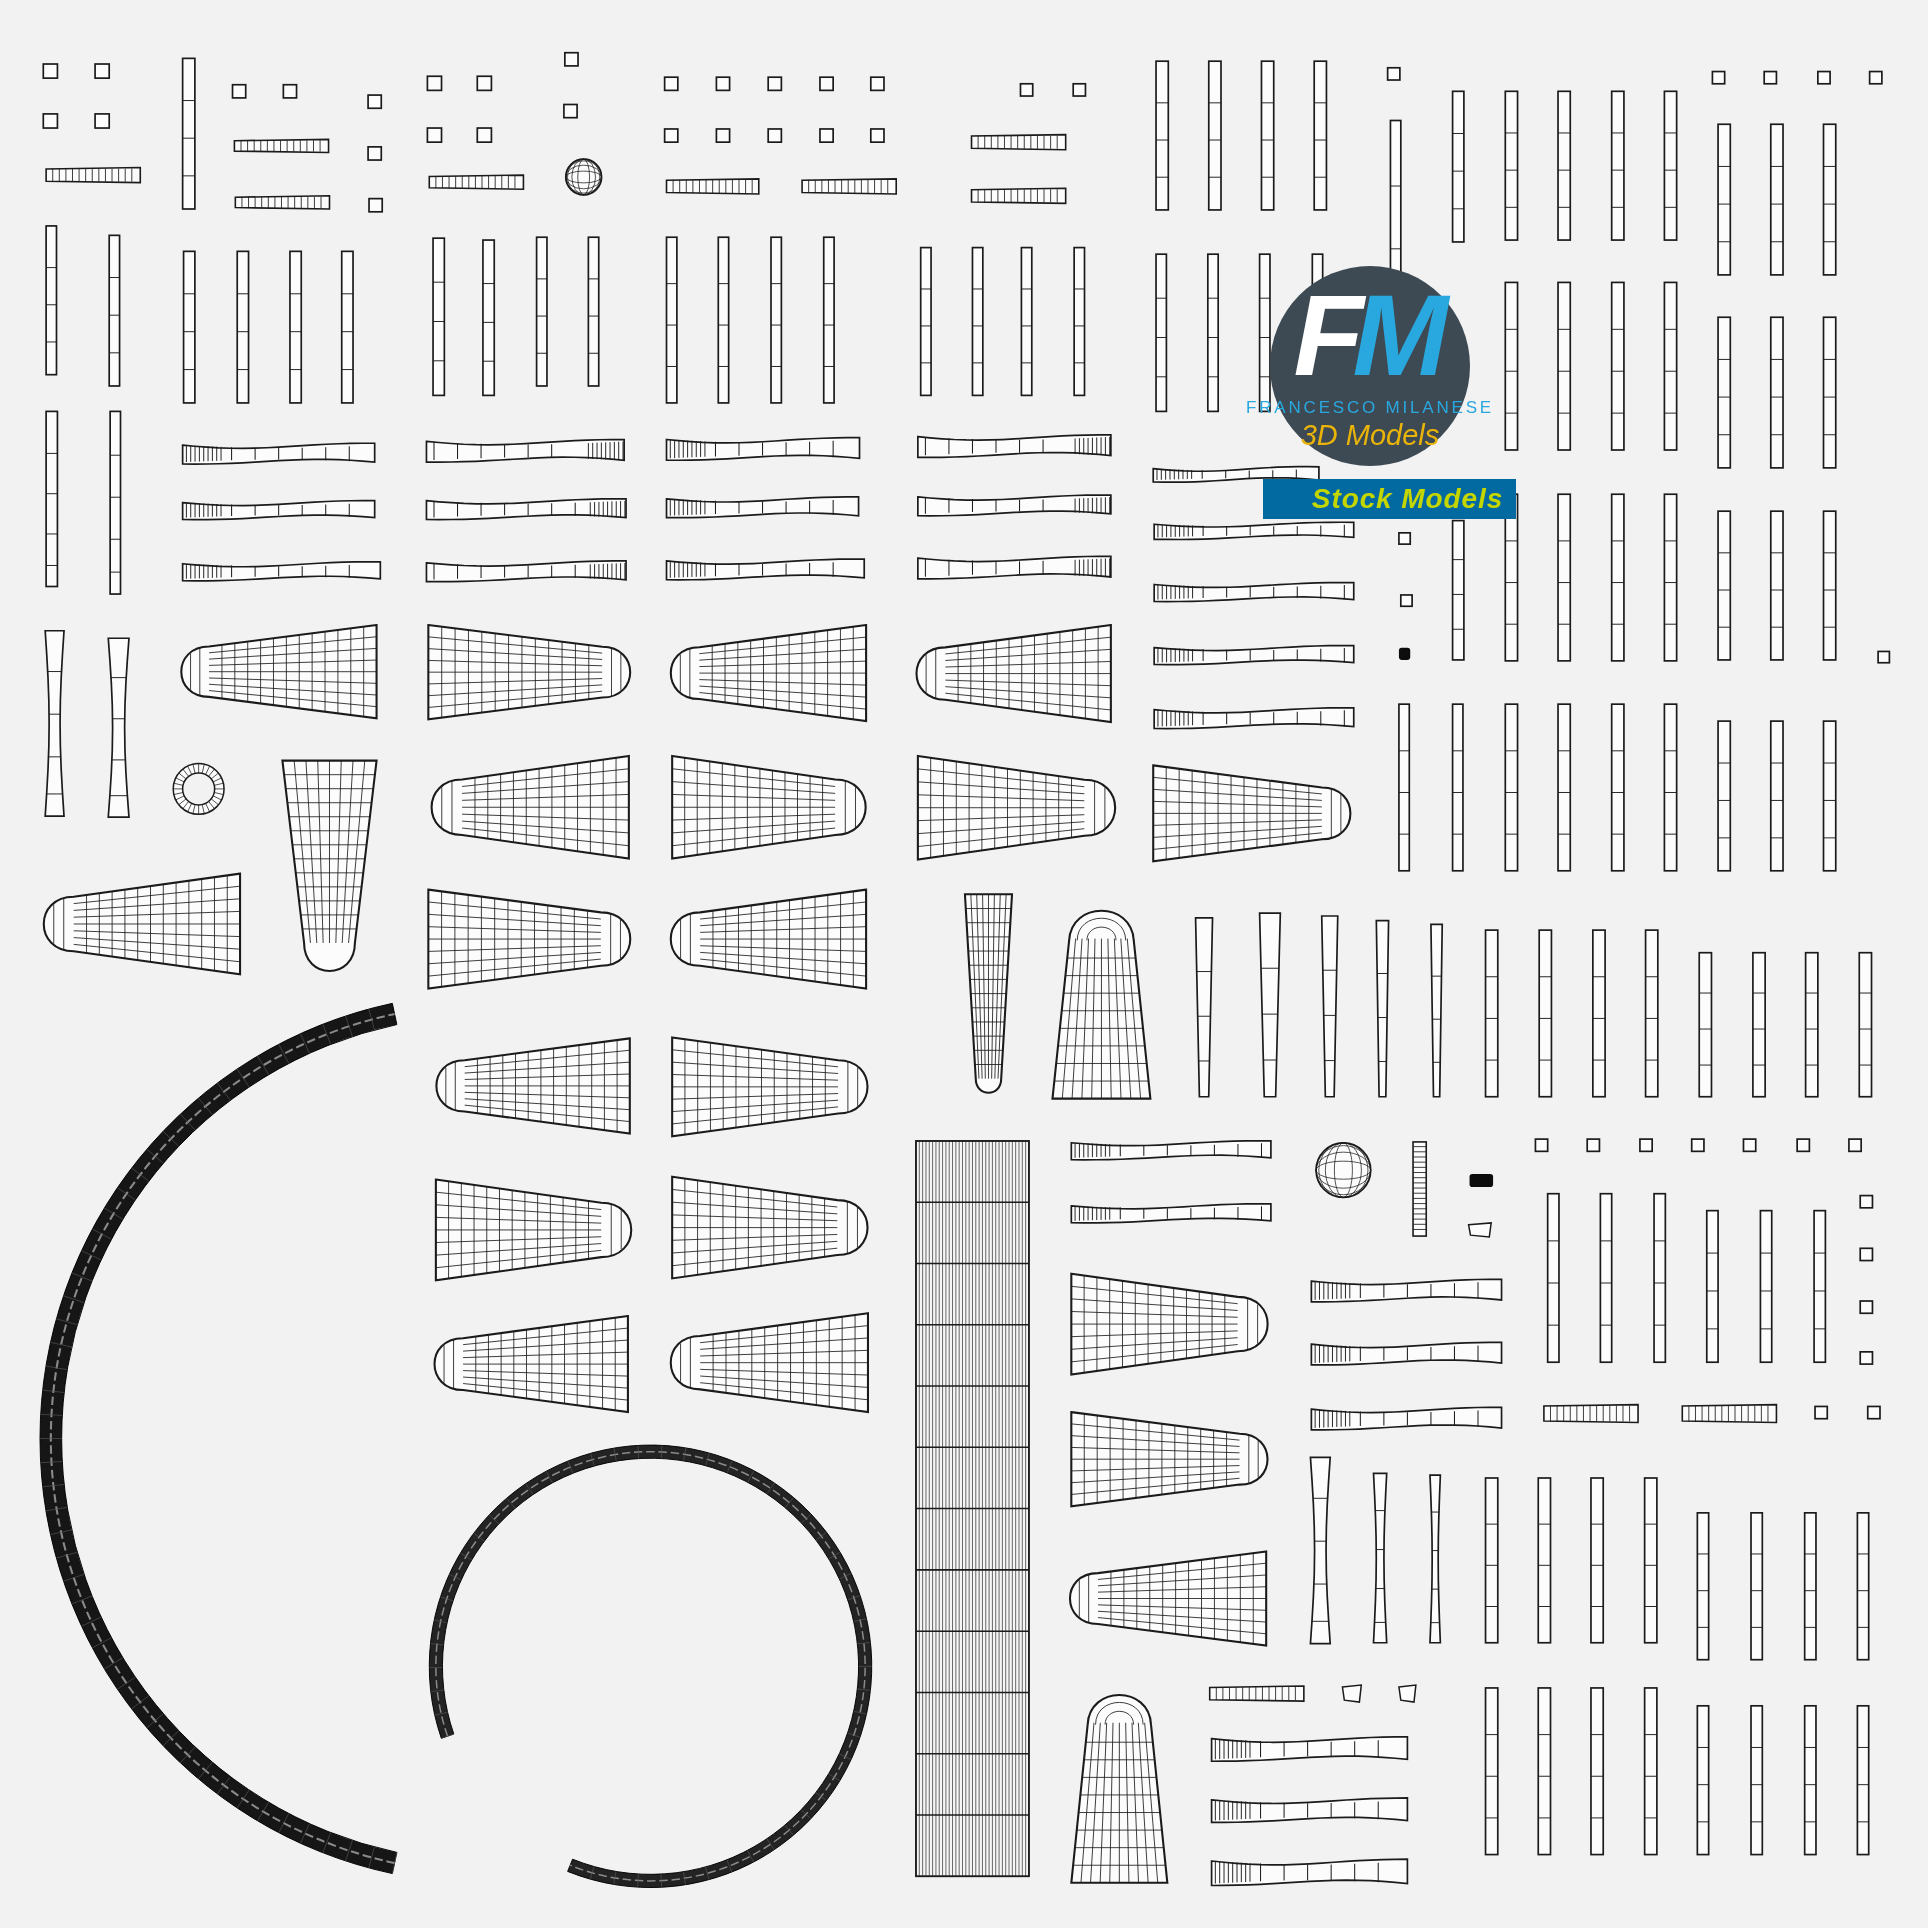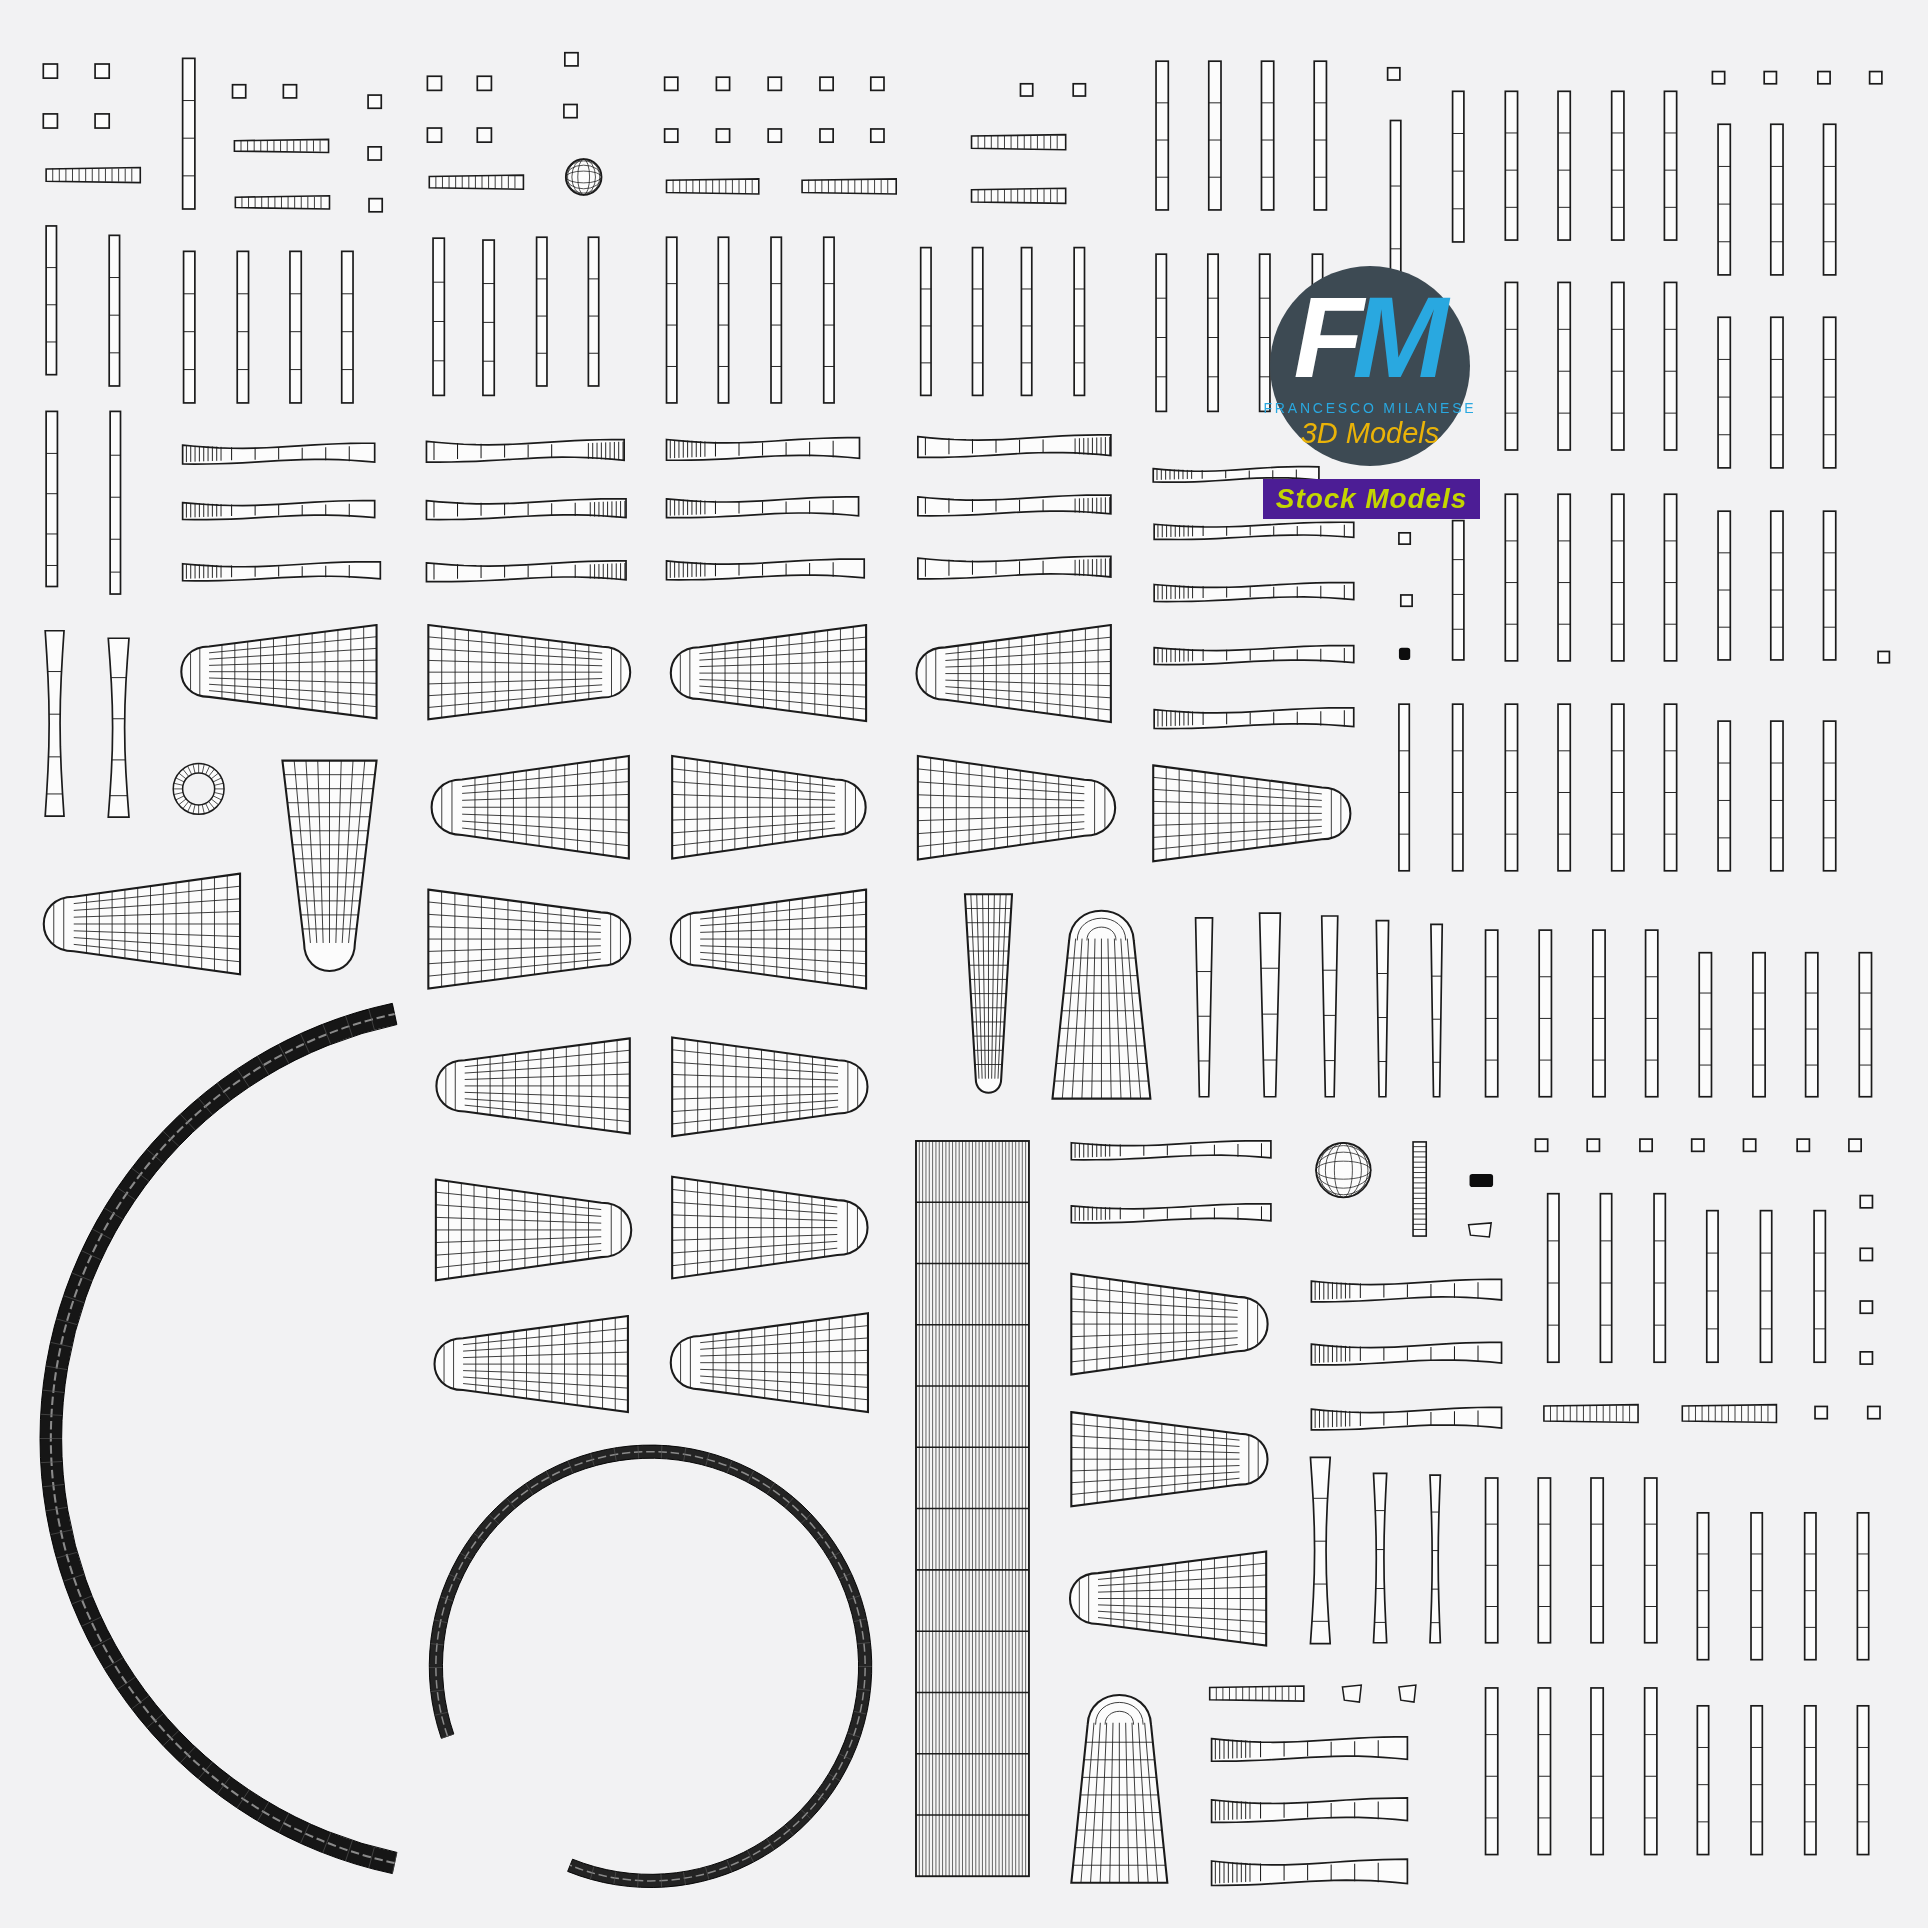--- a/index.html
+++ b/index.html
@@ -3,21 +3,21 @@
 <meta charset="utf-8">
 <style>
   html,body{margin:0;padding:0;}
   body{width:1928px;height:1928px;overflow:hidden;font-family:"Liberation Sans",sans-serif;}
   .canvas{position:relative;width:1928px;height:1928px;}
   #art{position:absolute;left:0;top:0;}
   .logo-circle{position:absolute;left:1270px;top:266px;width:200px;height:200px;border-radius:50%;
     display:flex;flex-direction:column;align-items:center;justify-content:center;z-index:5;}
   .fm-line{line-height:0.86;font-style:italic;font-weight:700;font-size:115px;letter-spacing:-11.3px;
     display:flex;align-items:baseline;margin-left:-9.4px;margin-top:5.6px;}
-  .name-line{font-size:14px;letter-spacing:2.8px;margin-top:13px;white-space:nowrap;}
+  .name-line{font-size:17px;letter-spacing:2.8px;margin-top:13px;white-space:nowrap;}
   .sub-line{font-size:29px;font-style:italic;font-weight:400;margin-top:0.9px;}
   .banner{position:absolute;left:1263px;top:479px;width:217px;height:40px;z-index:5;
     display:flex;align-items:center;justify-content:center;}
   .banner-text{font-size:28px;font-weight:700;font-style:italic;letter-spacing:0.9px;white-space:nowrap;}
 </style>
 </head>
 <body style="background: rgb(242, 242, 243);">
 
 <div class="canvas">
   <svg id="art" width="1928" height="1928" viewBox="0 0 2048 2048">
@@ -2152,17 +2152,17 @@
 
   <div class="logo-circle" style="background: rgb(61, 74, 83);">
     <div class="fm-line">
       <span style="color: rgb(255, 255, 255);">F</span>
         <span style="color: rgb(41, 168, 224);">M</span>
     </div>
     <div class="name-line" style="color: rgb(41, 168, 224);">FRANCESCO MILANESE</div>
     <div class="sub-line" style="color: #eab308;">3D Models</div>
   </div>
 
-  <div class="banner" style="background: #4c1d95;">
+  <div class="banner" style="background: #0369a1; padding-left: 36px;">
     <span class="banner-text" style="color: rgb(196, 214, 0);">Stock Models</span>
   </div>
 </div>
 
 
 </body></html>

